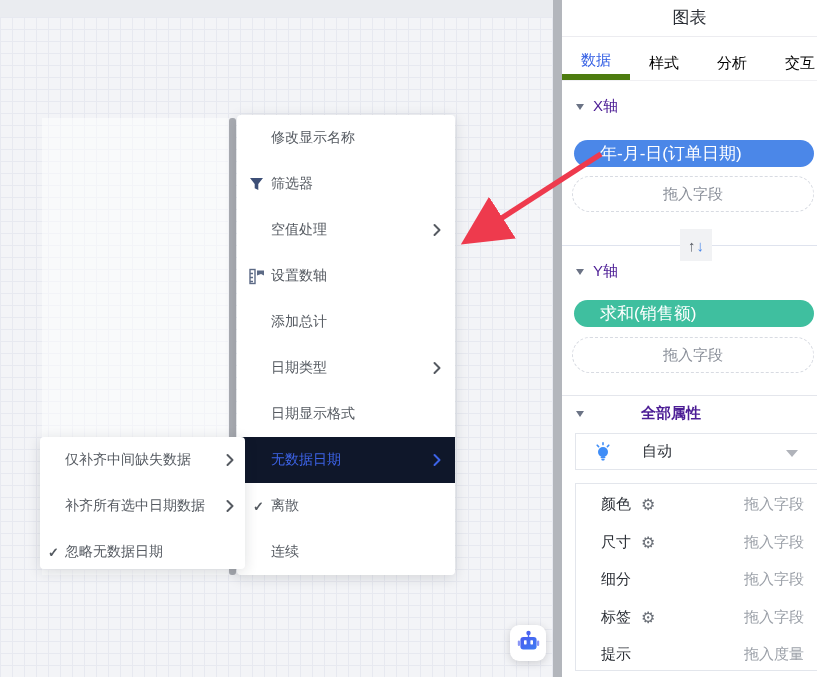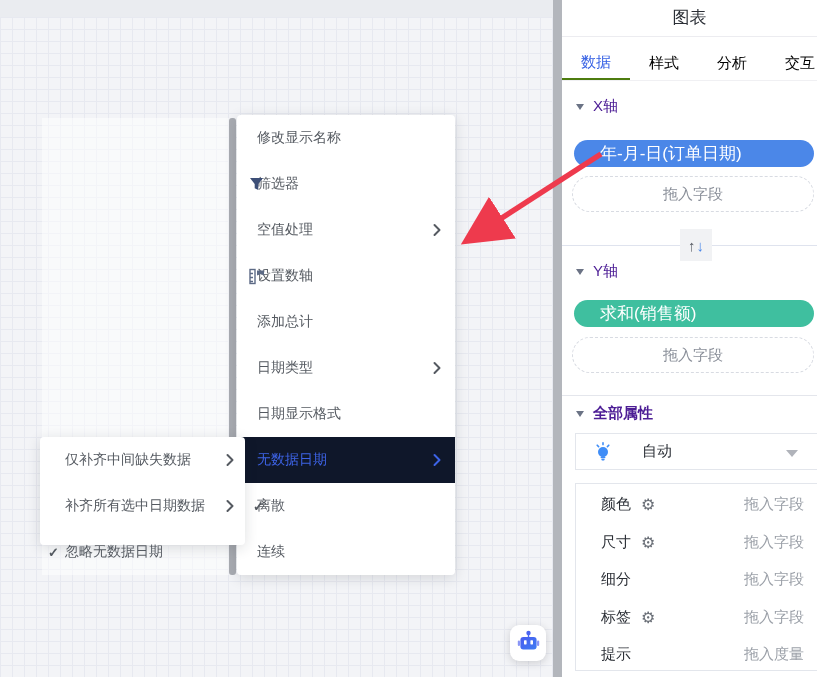--- a/index.html
+++ b/index.html
@@ -16,46 +16,46 @@
   .widget{position:absolute;left:42px;top:118px;width:187px;height:457px;
           background:rgba(255,255,255,0.5);}
   .widget-scrollbar{position:absolute;left:229px;top:118px;width:7px;height:457px;
           background:#a9acb2;border-radius:3px;}
   .canvas-scrollbar{position:absolute;left:553px;top:0;width:9px;height:677px;background:#b3b6bc;}
 
   
   .ctx-menu{position:absolute;left:237px;top:115px;width:218px;height:460px;background:#fff;
             border-radius:4px;box-shadow:0 3px 14px rgba(31,35,41,.14);z-index:5;padding:0;}
   .menu-item{position:relative;height:46px;display:flex;align-items:center;
-             padding-left:20px;font-size:14px;color:#555a61;cursor:pointer;box-sizing:border-box;}
+             padding-left:34px;font-size:14px;color:#555a61;cursor:pointer;box-sizing:border-box;}
   .menu-item.highlighted{background:#0f172a;color:#3d63e6;}
   .mi-icon{position:absolute;left:10px;top:50%;transform:translateY(-50%);width:19px;height:19px;
            display:flex;align-items:center;justify-content:center;}
   .mi-check{position:absolute;left:16px;top:50%;transform:translateY(-50%);
             font-size:13px;color:#555a61;font-weight:bold;}
   .mi-arrow{position:absolute;right:14px;top:50%;transform:translateY(-50%);display:flex;}
   .mi-arrow svg{stroke:#555a61;}
   .menu-item.highlighted .mi-arrow svg{stroke:#3d63e6;}
 
   
-  .sub-menu{position:absolute;left:40px;top:437px;width:205px;height:108px;background:#fff;
+  .sub-menu{position:absolute;left:40px;top:437px;width:205px;height:132px;background:#fff;
             border-radius:4px;box-shadow:0 3px 14px rgba(31,35,41,.14);z-index:6;}
   .sub-menu .menu-item{padding-left:25px;}
   .sub-menu .mi-check{left:8px;}
   .sub-menu .mi-arrow{right:11px;}
 
   
   .panel{position:absolute;left:562px;top:0;width:298px;height:677px;background:#fff;}
   .panel-title{position:absolute;left:0;top:6px;width:255px;text-align:center;
                font-size:17px;color:#2b2f36;}
   .hdiv{position:absolute;left:0;width:255px;height:1px;background:#ececf0;}
   .tabs{position:absolute;left:0;top:46px;width:300px;height:35px;display:flex;}
   .tab{width:68px;height:35px;display:flex;align-items:center;justify-content:center;
        font-size:15px;color:#000000;cursor:pointer;box-sizing:border-box;}
-  .tab.active{color:#3560e4;border-bottom:3px solid #4d7c0f;}
+  .tab.active{color:#3560e4;border-bottom:7px solid #4d7c0f;}
 
   .sec-header{position:absolute;left:14px;display:flex;align-items:center;
               font-size:15px;color:#4c1d95;}
   .sec-header .tri{width:0;height:0;border-left:4.5px solid transparent;
                    border-right:4.5px solid transparent;border-top:6px solid #6b7385;
                    margin-right:9px;}
   .sec-header.bold{font-weight:bold;}
 
   .pill{position:absolute;left:12px;width:240px;height:27px;border-radius:14px;
         color:#fff;font-size:17px;display:flex;align-items:center;padding-left:26px;
@@ -225,21 +225,21 @@
       <span>Y轴</span>
     </div>
     <div class="pill" style="top:300px;background:#3fbf9f;">
       <span>求和(销售额)</span>
     </div>
     <div class="drop-zone" style="top:337px;">
       <span>拖入字段</span>
     </div>
 
     <div class="hdiv" style="top:395px;background:#e4e6ec;"></div>
-    <div class="sec-header bold" style="top:404px;">
+    <div class="sec-header bold" style="top:404px;gap:48px;">
       <span class="tri"></span>
       <span>全部属性</span>
     </div>
 
     <div class="mode-box">
       <span class="bulb">
         <svg width="18" height="19" viewBox="0 0 18 19">
           <g stroke="#3f8df7" stroke-width="1.6" stroke-linecap="round">
             <line x1="9" y1="0.8" x2="9" y2="2.6"></line>
             <line x1="3.2" y1="3.2" x2="4.6" y2="4.6"></line>

